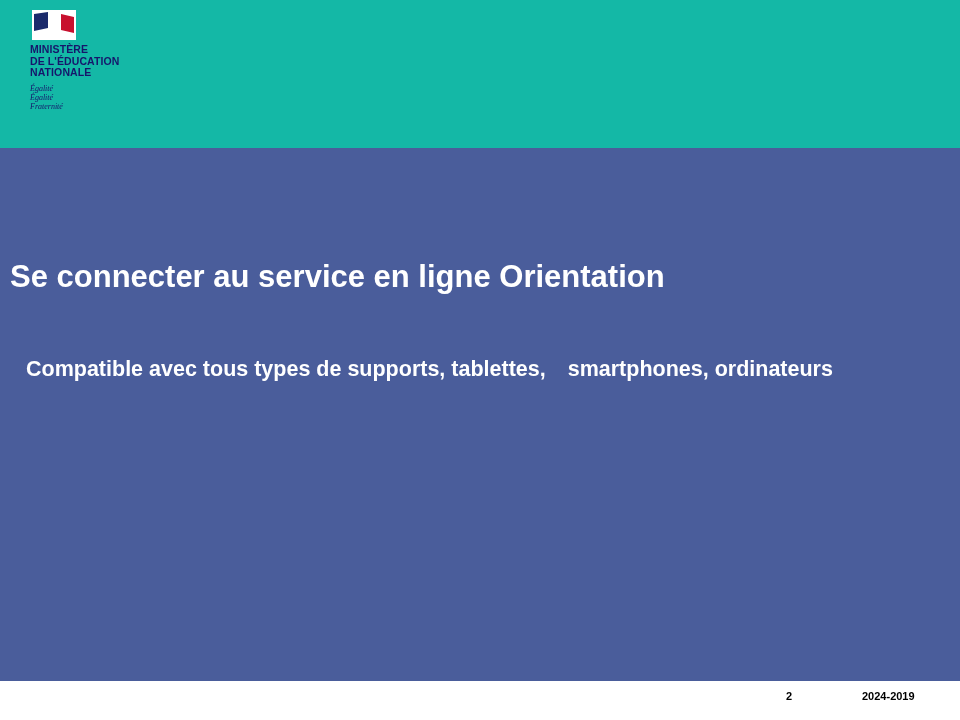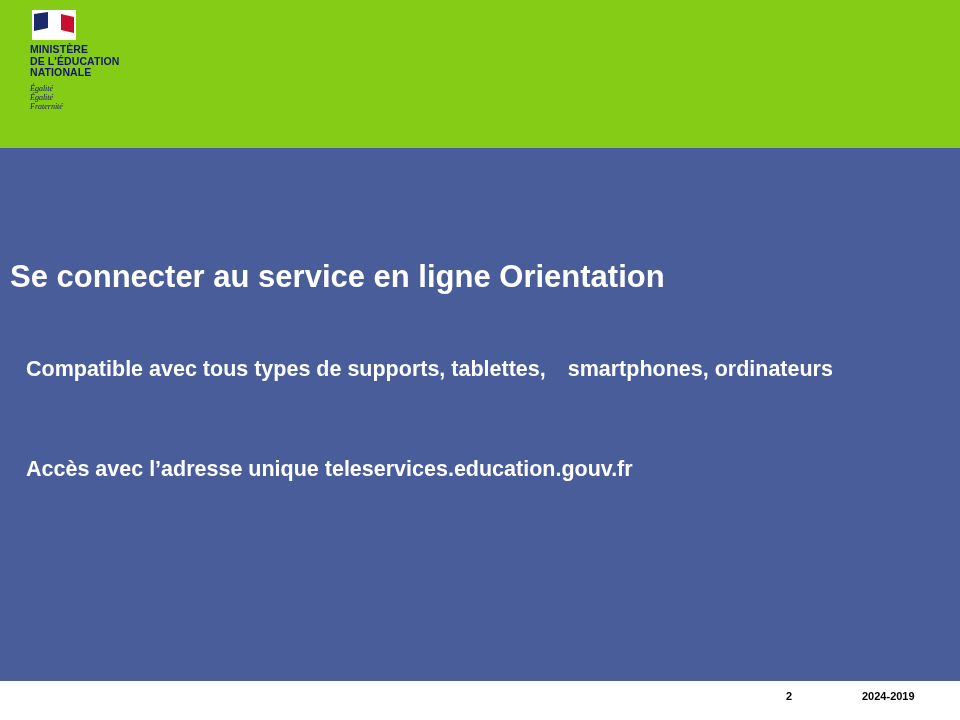--- a/index.html
+++ b/index.html
@@ -10,21 +10,21 @@
     width: 960px;
     height: 720px;
     background: #ffffff;
     font-family: "Liberation Sans", sans-serif;
     overflow: hidden;
   }
   .slide {
     position: relative;
     width: 960px;
     height: 720px;
-    background: #84cc16;
+    background: #14b8a6;
   }
   
   .logo-block {
     position: absolute;
     left: 30px;
     top: 10px;
     width: 150px;
   }
   .flag {
     width: 44px;
@@ -132,21 +132,20 @@
   </div>
 
   <div class="body-panel">
     <div class="content">
       <h1 class="slide-title">Se connecter au service en ligne Orientation</h1>
       <div class="spacer-1"></div>
       <p class="para">
         <span>Compatible avec tous types de supports, tablettes,</span><span class="gap"></span><span>smartphones, ordinateurs</span>
       </p>
       <div class="spacer-2"></div>
-      <p class="para">Accès avec l’adresse unique teleservices.education.gouv.fr</p>
     </div>
   </div>
 
   <div class="footer">
     <span class="page-number">2</span>
     <span class="school-year">2024-2019</span>
   </div>
 
 </div>
 

